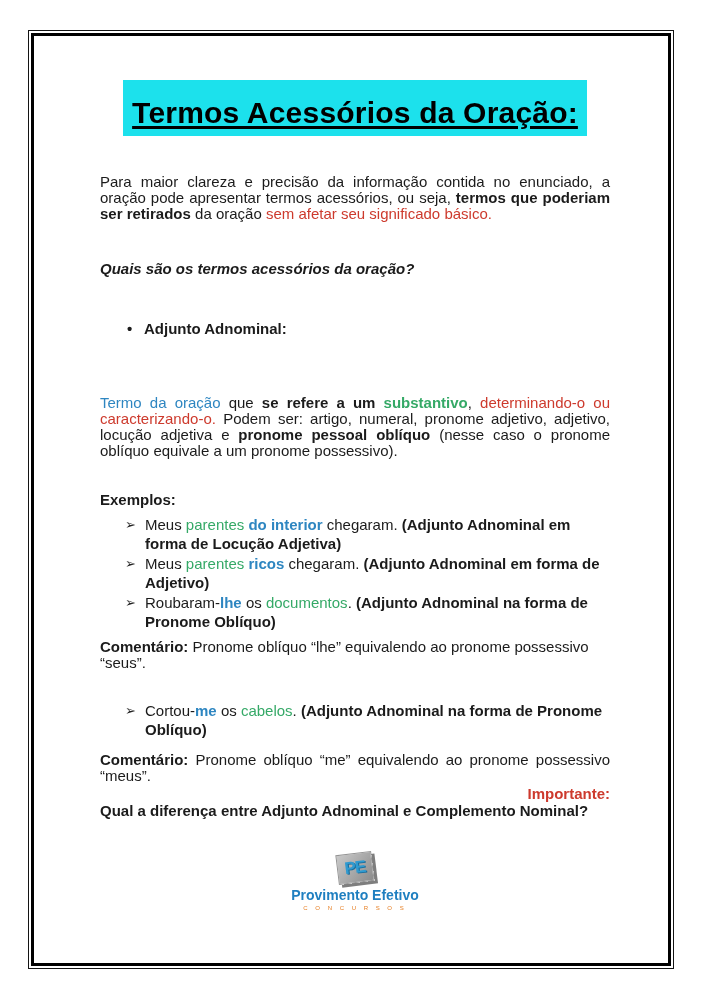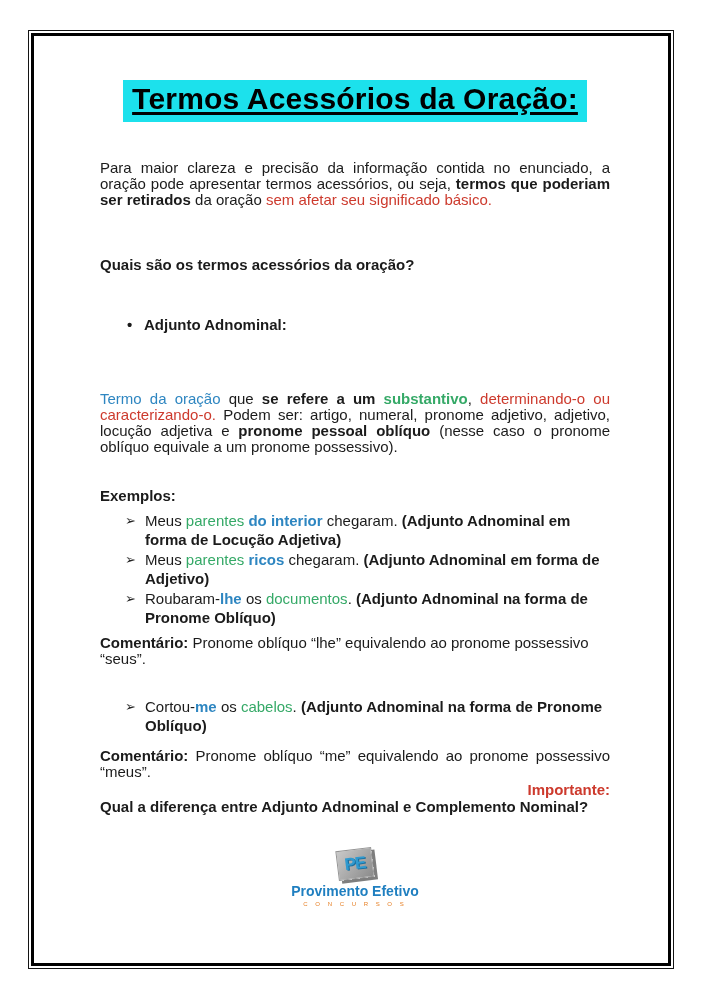--- a/index.html
+++ b/index.html
@@ -18,32 +18,32 @@
   }
   .frame-inner{
     width:100%;height:100%;border:3px solid #000;
     padding:0 58px 0 66px;overflow:hidden;
   }
   .title-wrap{text-align:center;margin-top:44px;}
   .doc-title{
     display:inline-block;background:var(--highlight);
     font-size:30px;font-weight:bold;color:#000;
     text-decoration:underline;text-decoration-thickness:2.5px;text-underline-offset:3px;
-    padding:2px 9px 6px 9px;letter-spacing:.2px;
+    padding:16px 9px 6px 9px;letter-spacing:.2px;
   }
   .para{font-size:15px;line-height:16px;margin:0;}
   .justify{text-align:justify;}
   .b{font-weight:bold;}
   .red{color:var(--red);}
   .blue{color:var(--blue);}
   .green{color:var(--green);}
   .blueb{color:var(--blue);font-weight:bold;}
   .greenb{color:var(--green);font-weight:bold;}
   .mt-intro{margin-top:38px;}
-  .mt-h1{margin-top:49px;}
+  .mt-h1{margin-top:39px;font-style:italic;}
   .mt-ans{margin-top:13px;}
   .topic-row{display:flex;margin-top:42px;font-size:15px;line-height:19px;}
   .topic-row .dot{width:17px;margin-left:27px;flex:none;font-weight:bold;}
   .mt-def{margin-top:57px;}
   .mt-ex{margin-top:33px;}
   .exlist{margin:7px 0 0 0;padding:0;list-style:none;}
   .exitem{display:flex;font-size:15px;line-height:19px;margin:0 0 1px 0;}
   .exitem .arrow{width:20px;margin-left:25px;flex:none;font-size:13px;color:#222;}
   .exitem .txt{flex:1;}
   .mt-c1{margin-top:8px;}

